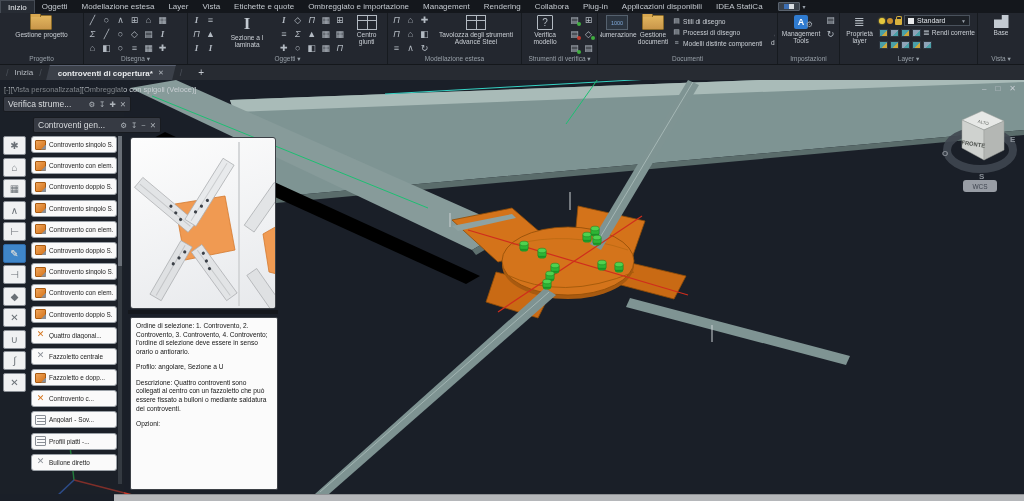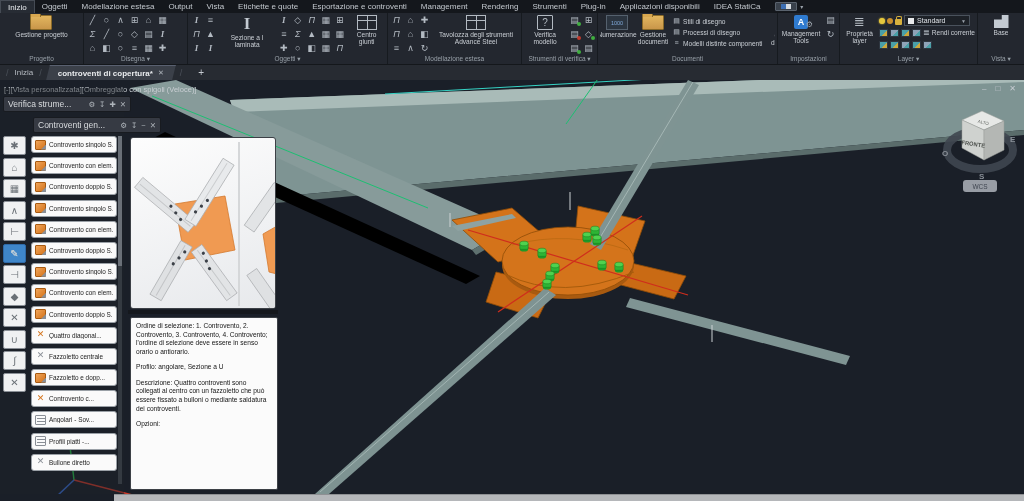--- a/index.html
+++ b/index.html
@@ -124,27 +124,27 @@
 </style>
 </head>
 <body>
 
 <div id="stage">
 
   <div id="menubar">
     <div class="menu-item active">Inizio</div>
     <div class="menu-item">Oggetti</div>
     <div class="menu-item">Modellazione estesa</div>
-    <div class="menu-item">Output</div>
+    <div class="menu-item">Layer</div>
     <div class="menu-item">Vista</div>
     <div class="menu-item">Etichette e quote</div>
-    <div class="menu-item">Esportazione e controventi</div>
+    <div class="menu-item">Ombreggiato e importazione</div>
     <div class="menu-item">Management</div>
     <div class="menu-item">Rendering</div>
-    <div class="menu-item">Strumenti</div>
+    <div class="menu-item">Collabora</div>
     <div class="menu-item">Plug-in</div>
     <div class="menu-item">Applicazioni disponibili</div>
     <div class="menu-item">IDEA StatiCa</div>
     <div class="ws-box">
         <i></i>
       </div>
     <div class="ws-caret">▾</div>
   </div>
 
   <div id="ribbon">

